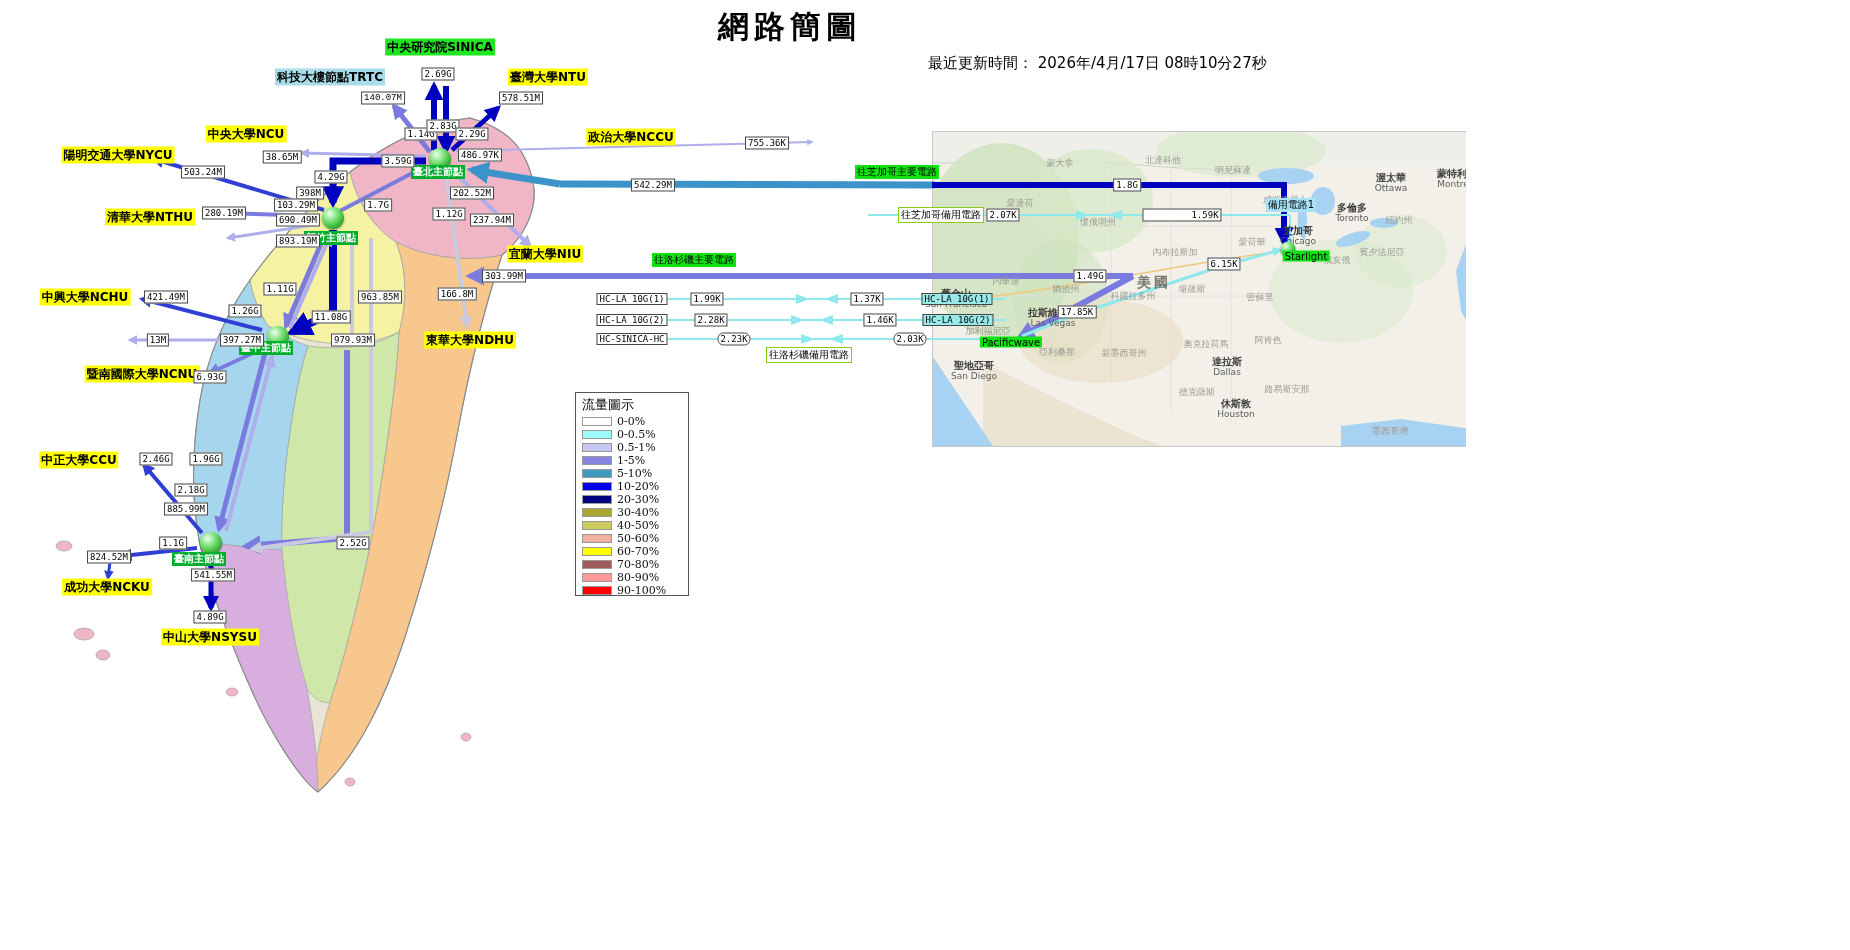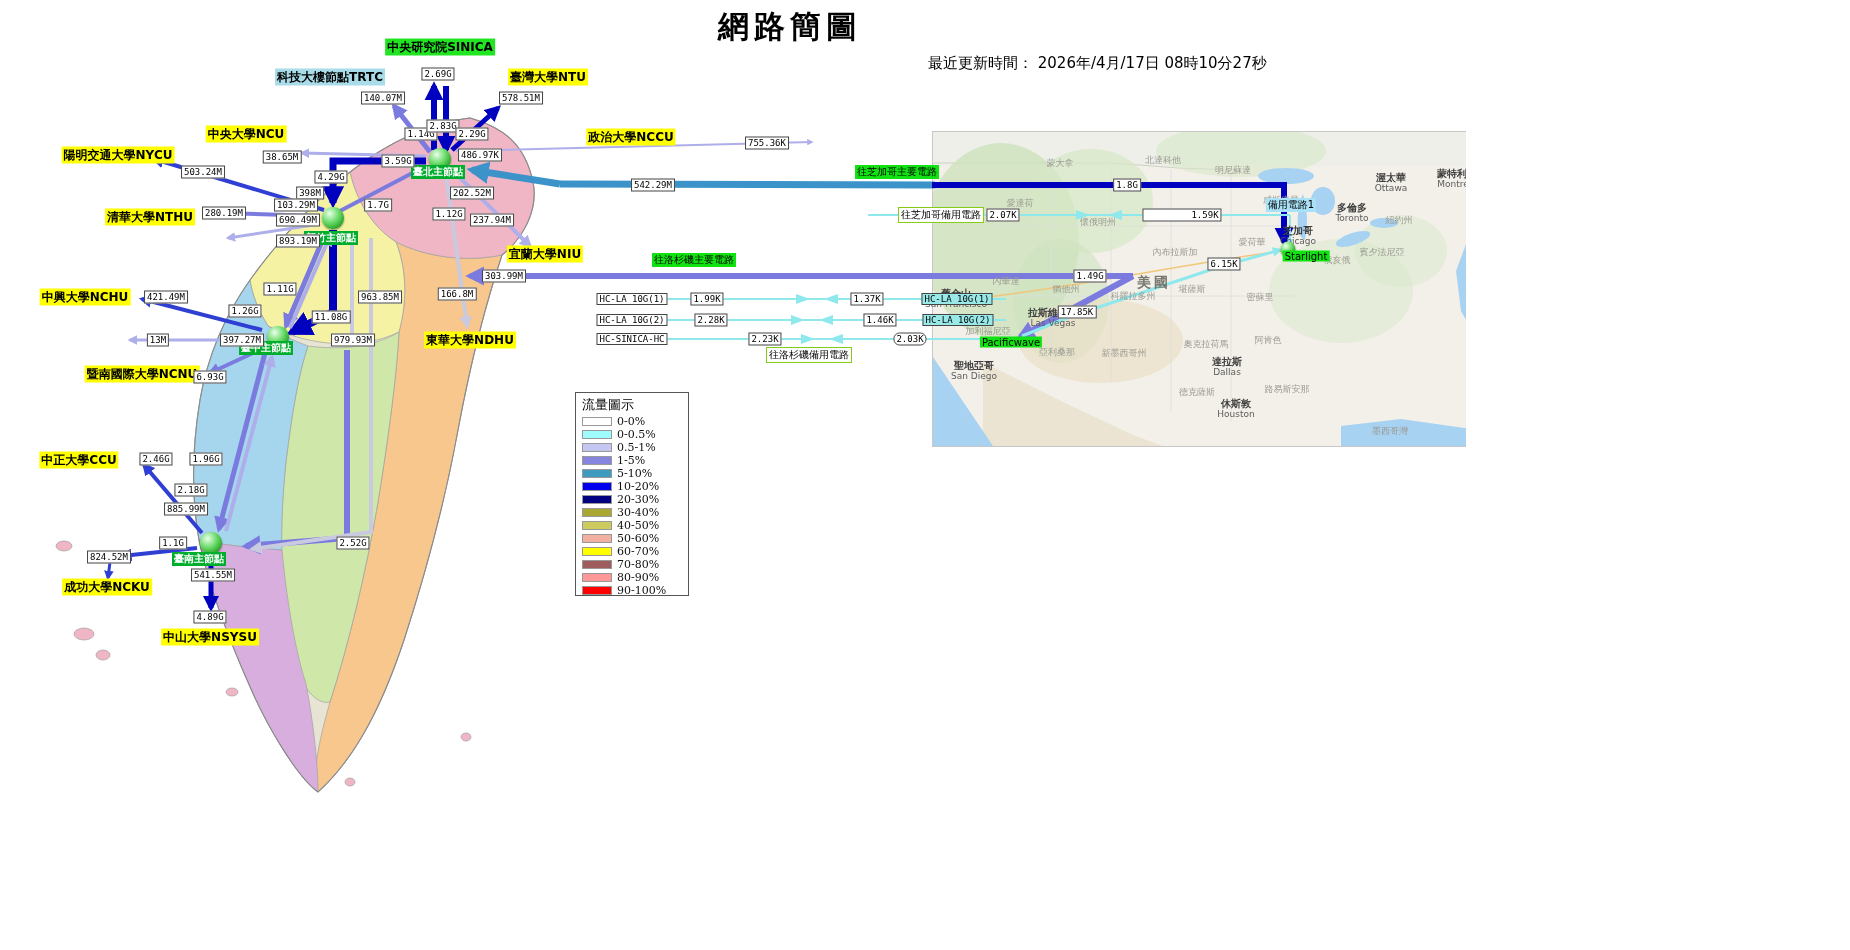--- a/index.html
+++ b/index.html
@@ -257,21 +257,21 @@
         </div>
         <div class="lrow">
           <span class="sw" style="background: rgb(255, 0, 0);"></span>
           <span class="lt">90-100%</span>
         </div>
       </div>
   </div>
 
   <div id="labels">
       <div class="vbox" style="left: 438px; top: 74px;">2.69G</div>
-      <div class="vbox" style="left: 383px; top: 98px;">140.07M</div>
+      <div class="vbox" style="left: 383px; top: 98px; font-family: Liberation Mono, monospace;">140.07M</div>
       <div class="vbox" style="left: 521px; top: 98px;">578.51M</div>
       <div class="vbox" style="left: 421px; top: 134px;">1.14G</div>
       <div class="vbox" style="left: 443px; top: 126px;">2.83G</div>
       <div class="vbox" style="left: 472px; top: 134px;">2.29G</div>
       <div class="vbox" style="left: 282px; top: 157px;">38.65M</div>
       <div class="vbox" style="left: 398px; top: 161px;">3.59G</div>
       <div class="vbox" style="left: 480px; top: 155px;">486.97K</div>
       <div class="vbox" style="left: 767px; top: 143px;">755.36K</div>
       <div class="vbox" style="left: 203px; top: 172px;">503.24M</div>
       <div class="vbox" style="left: 331px; top: 177px;">4.29G</div>
@@ -298,21 +298,21 @@
       <div class="vbox" style="left: 707px; top: 299px;">1.99K</div>
       <div class="vbox" style="left: 867px; top: 299px;">1.37K</div>
       <div class="vbox" style="left: 245px; top: 311px;">1.26G</div>
       <div class="vbox" style="left: 1077px; top: 312px;">17.85K</div>
       <div class="vbox" style="left: 331px; top: 317px;">11.08G</div>
       <div class="vbox" style="left: 711px; top: 320px;">2.28K</div>
       <div class="vbox" style="left: 880px; top: 320px;">1.46K</div>
       <div class="vbox" style="left: 158px; top: 340px;">13M</div>
       <div class="vbox" style="left: 242px; top: 340px;">397.27M</div>
       <div class="vbox" style="left: 353px; top: 340px;">979.93M</div>
-      <div class="vbox" style="left: 765px; top: 339px;">2.23K</div>
+      <div class="vbox" style="left: 734px; top: 339px; border-radius: 6px;">2.23K</div>
       <div class="vbox" style="left: 910px; top: 339px; border-radius: 6px;">2.03K</div>
       <div class="vbox" style="left: 210px; top: 377px;">6.93G</div>
       <div class="vbox" style="left: 156px; top: 459px;">2.46G</div>
       <div class="vbox" style="left: 206px; top: 459px;">1.96G</div>
       <div class="vbox" style="left: 191px; top: 490px;">2.18G</div>
       <div class="vbox" style="left: 186px; top: 509px;">885.99M</div>
       <div class="vbox" style="left: 173px; top: 543px;">1.1G</div>
       <div class="vbox" style="left: 353px; top: 543px;">2.52G</div>
       <div class="vbox" style="left: 109px; top: 557px;">824.52M</div>
       <div class="vbox" style="left: 213px; top: 575px;">541.55M</div>

